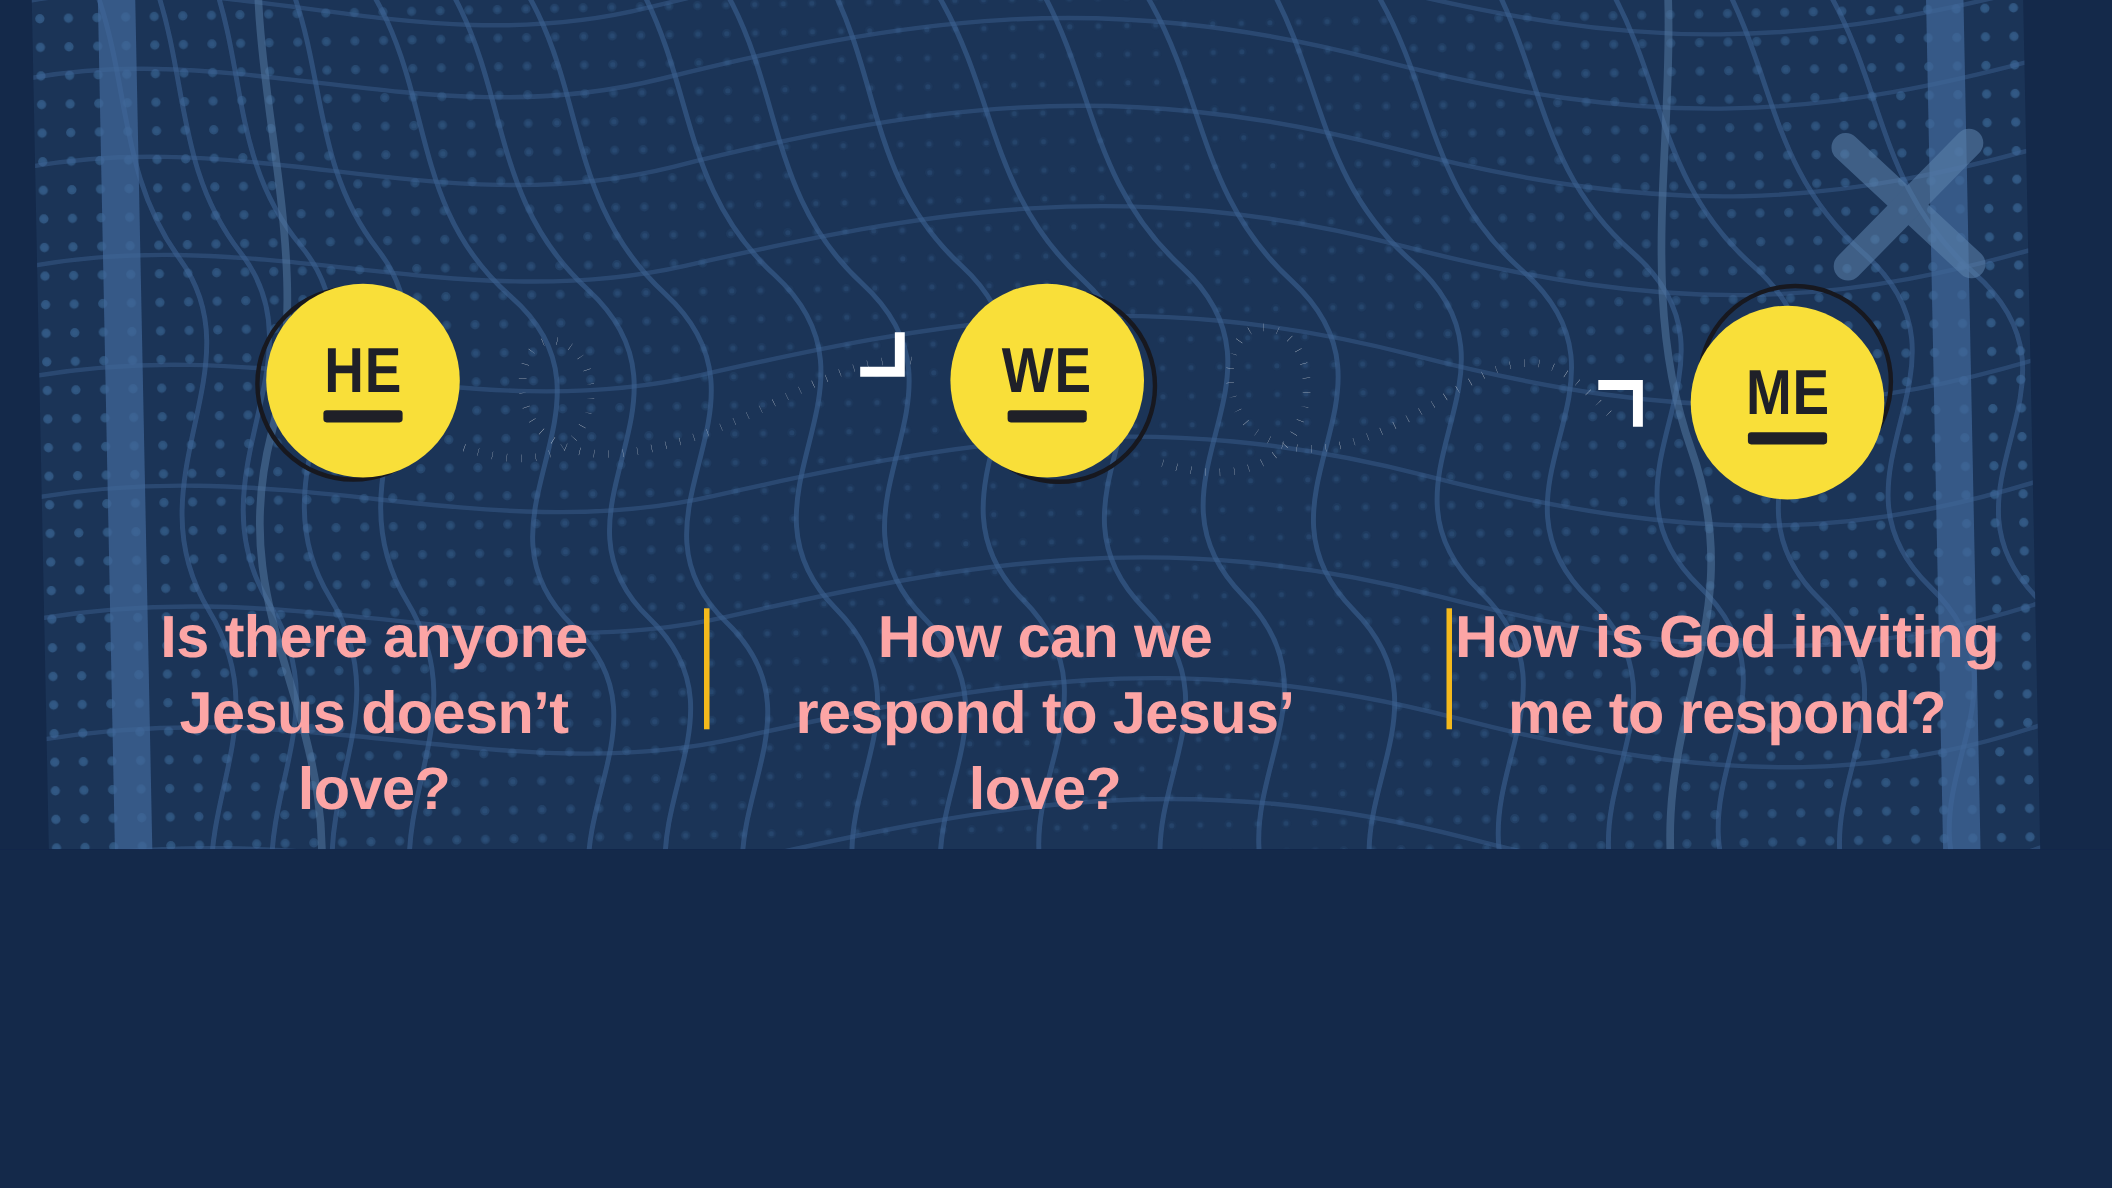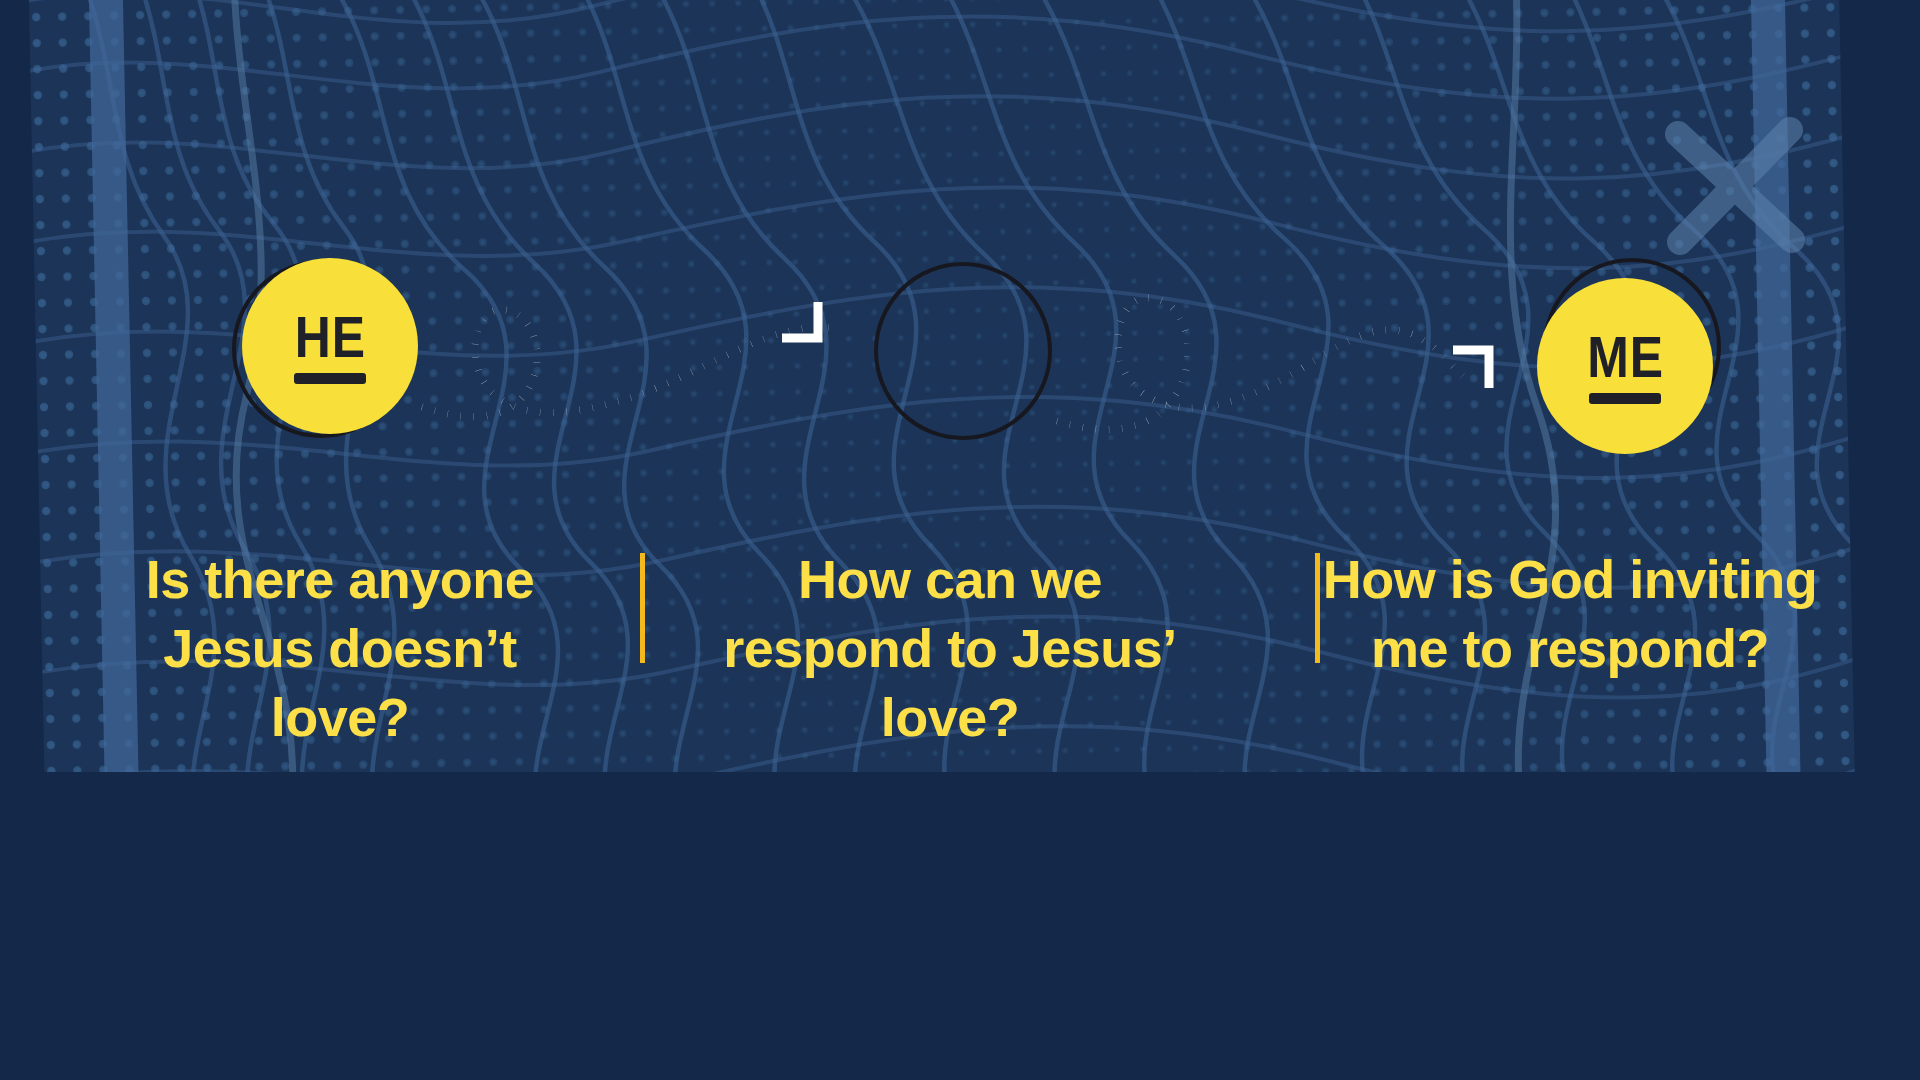--- a/index.html
+++ b/index.html
@@ -152,21 +152,21 @@
   .captions {
     position: absolute;
     left: 0;
     top: 545px;
     width: 1920px;
     height: 230px;
   }
   .caption {
     position: absolute;
     text-align: center;
-    color: #fde047;
+    color: #fca5a5;
     font-family: "Liberation Sans", sans-serif;
     font-weight: 700;
     font-size: 54px;
     line-height: 1.28;
     letter-spacing: -0.5px;
   }
   .cap-1 { left: 90px;   width: 500px; }
   .cap-2 { left: 700px;  width: 500px; }
   .cap-3 { left: 1320px; width: 500px; }
 
@@ -296,20 +296,24 @@
     <div class="badge badge-he" style="left:230px; top:258px;">
       <div class="ring"></div>
       <div class="disc">
         <div class="label">HE</div>
         <div class="underbar"></div>
       </div>
     </div>
 
     <div class="badge badge-we" style="left:862px; top:258px;">
       <div class="ring"></div>
+      <div class="disc">
+        <div class="label">WE</div>
+        <div class="underbar"></div>
+      </div>
     </div>
 
     <div class="badge badge-me" style="left:1535px; top:262px;">
       <div class="ring"></div>
       <div class="disc">
         <div class="label">ME</div>
         <div class="underbar"></div>
       </div>
     </div>
   </div>

